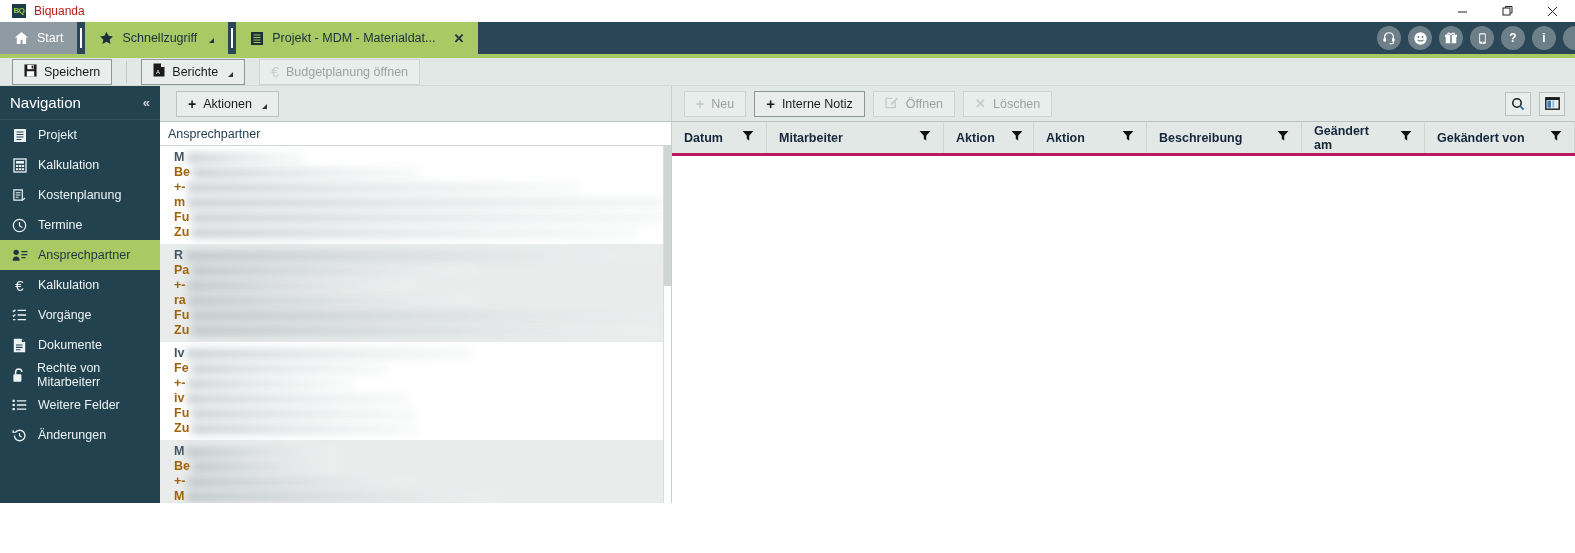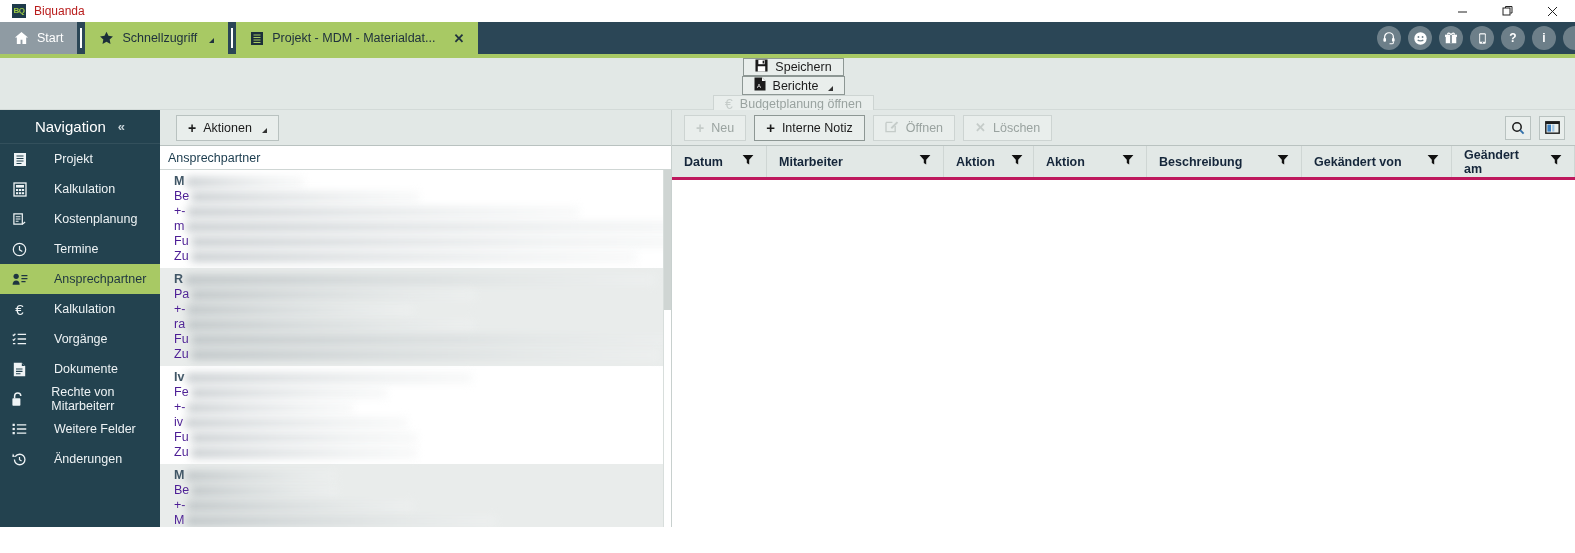--- a/index.html
+++ b/index.html
@@ -54,24 +54,23 @@
     width: 24px; height: 24px; border-radius: 50%;
     background: #6d7f89; color: #ffffff;
     display: flex; align-items: center; justify-content: center;
     font-size: 12px; font-weight: bold;
   }
   .circ-icon.cut { margin-right: -14px; }
   .green-strip { height: 4px; background: #a8c964; }
 
   
   .cmdbar {
-    height: 52px; background: #e2e8e6;
+    height: 28px; background: #e2e8e6;
     display: flex; align-items: center; padding-left: 12px; gap: 0;
     border-bottom: 1px solid #d3dad8;
-    flex-direction: column;
   }
   .btn {
     display: inline-flex; align-items: center; gap: 7px;
     height: 26px; padding: 0 11px;
     border: 1px solid #b9c2c0; background: #e9eeec;
     font-size: 12.5px; color: #1b1b1b; white-space: nowrap;
   }
   .btn.strong { border-color: #8d9794; }
   .btn.disabled { color: #9aa3a0; border-color: #cdd4d2; }
   .btn.disabled .ic { opacity: 0.45; }
@@ -80,27 +79,27 @@
     width: 0; height: 0; border-left: 5px solid transparent;
     border-bottom: 5px solid #333; margin-left: 3px; margin-top: 5px;
   }
 
   
   .body-row { display: flex; height: 417px; }
 
   
   .sidebar { width: 160px; background: #23424f; color: #ffffff; flex: none; }
   .nav-head {
-    height: 34px; display: flex; align-items: center; justify-content: center;
+    height: 34px; display: flex; align-items: center; justify-content: space-between;
     padding: 0 10px 0 10px; border-bottom: 1px solid #33505c; gap: 12px;
   }
   .nav-title { font-size: 15px; color: #ffffff; }
   .nav-collapse { font-size: 13px; color: #c9d4d9; font-weight: bold; }
   .nav-item {
-    height: 30px; display: flex; align-items: center; gap: 26px;
+    height: 30px; display: flex; align-items: center; gap: 10px;
     padding-left: 11px; font-size: 12.5px; color: #eef3f5;
   }
   .nav-item.active { background: #a8c964; color: #1e3540; }
   .nav-item .ic { width: 17px; display: flex; align-items: center; justify-content: center; }
 
   
   .list-panel {
     width: 512px; flex: none; background: #ffffff;
     display: flex; flex-direction: column; border-right: 1px solid #c8d0ce;
   }
@@ -110,21 +109,21 @@
     border-bottom: 1px solid #b9c2c0;
   }
   .list-colhead {
     height: 24px; display: flex; align-items: center; padding-left: 8px;
     font-size: 12.5px; color: #1a3b4d; background: #ffffff;
     border-bottom: 1px solid #cfd6d4;
   }
   .list-scroll { flex: 1; position: relative; overflow: hidden; background:#fff; }
   .record { padding: 4px 0 4px 14px; }
   .record.alt { background: #e9eceb; }
-  .rline { font-size: 12.5px; line-height: 15px; color: #4c1d95; white-space: nowrap; }
+  .rline { font-size: 12.5px; line-height: 15px; color: #a16207; white-space: nowrap; font-weight: bold; }
   .rline.name { font-weight: bold; color: #3f5565; }
   .blurtxt {
     display: inline-block; vertical-align: middle;
     filter: blur(4.5px); opacity: 0.55;
     background: linear-gradient(90deg,#9aa3a8 0%, #c3c9cc 38%, #dfe3e4 70%, #f1f3f3 100%);
     height: 10px; border-radius: 1px; margin-left: 2px;
   }
   .vscroll {
     position: absolute; top: 0; right: 0; width: 8px; height: 100%;
     background: #ffffff; border-left: 1px solid #d8dedc;
@@ -538,28 +537,28 @@
           <span class="funnel"><svg width="12" height="12" viewBox="0 0 12 12">
               <path d="M0.6 1h10.8L7.2 5.8v4.6L4.8 9V5.8z" fill="#111111"></path>
             </svg></span>
         </div>
         <div class="gcol" style="width: 155px;">
           <span>Beschreibung</span>
           <span class="funnel"><svg width="12" height="12" viewBox="0 0 12 12">
               <path d="M0.6 1h10.8L7.2 5.8v4.6L4.8 9V5.8z" fill="#111111"></path>
             </svg></span>
         </div>
+        <div class="gcol" style="width: 123px;">
+          <span>Geändert am</span>
+          <span class="funnel"><svg width="12" height="12" viewBox="0 0 12 12">
+              <path d="M0.6 1h10.8L7.2 5.8v4.6L4.8 9V5.8z" fill="#111111"></path>
+            </svg></span>
+        </div>
         <div class="gcol" style="width: 150px;">
           <span>Gekändert von</span>
           <span class="funnel"><svg width="12" height="12" viewBox="0 0 12 12">
               <path d="M0.6 1h10.8L7.2 5.8v4.6L4.8 9V5.8z" fill="#111111"></path>
             </svg></span>
         </div>
-        <div class="gcol" style="width: 123px;">
-          <span>Geändert am</span>
-          <span class="funnel"><svg width="12" height="12" viewBox="0 0 12 12">
-              <path d="M0.6 1h10.8L7.2 5.8v4.6L4.8 9V5.8z" fill="#111111"></path>
-            </svg></span>
-        </div>
       </div>
     <div class="grid-body"></div>
   </div>
 </div>
 
 </body></html>

